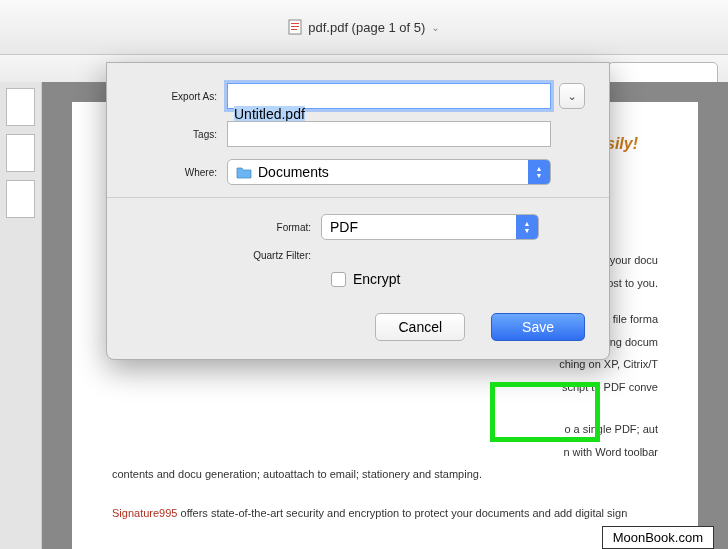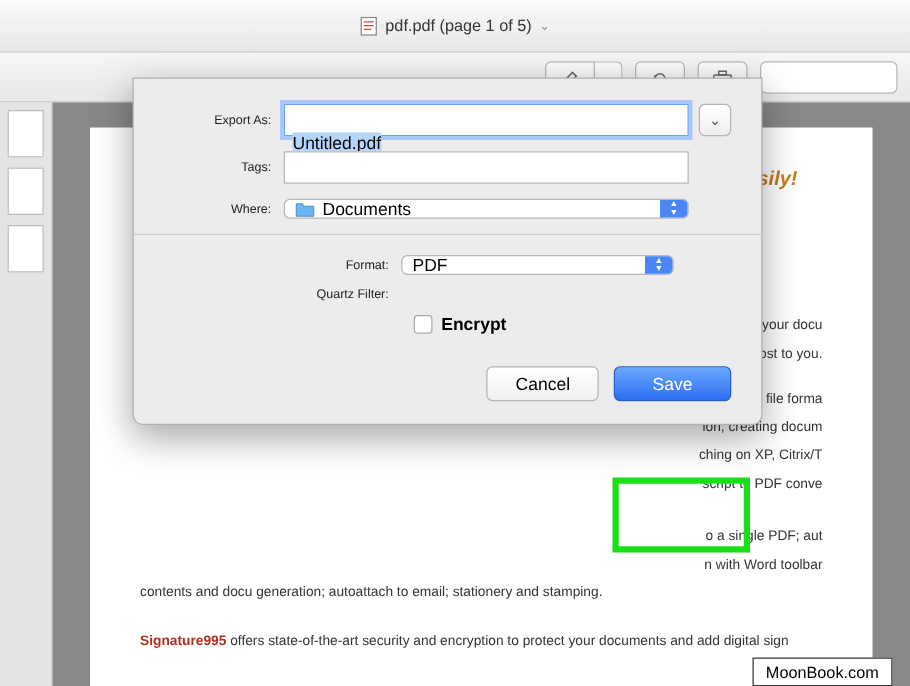--- a/index.html
+++ b/index.html
@@ -1,19 +1,19 @@
 <!DOCTYPE html>
 <html><head>
 <meta charset="utf-8">
 <style>
 * { margin: 0; padding: 0; box-sizing: border-box; font-family: -apple-system, "Helvetica Neue", Arial, sans-serif; }
 body { width: 728px; height: 549px; overflow: hidden; background: #f5f5f5; position: relative; }
 
 
-.titlebar { height: 42px; background: linear-gradient(#fafafa, #e8e8e8); border-bottom: 1px solid #c8c8c8; display: flex; align-items: center; justify-content: center; position: relative; }
+.titlebar { height: 55px; background: linear-gradient(#fafafa, #e8e8e8); border-bottom: 1px solid #c8c8c8; display: flex; align-items: center; justify-content: center; position: relative; }
 .titlebar .doc-icon { width: 14px; height: 16px; margin-right: 6px; }
 .titlebar .doc-title { font-size: 13px; color: #333; }
 .titlebar .chev { margin-left: 6px; color: #888; font-size: 10px; }
 
 
 .toolbar { height: 40px; background: linear-gradient(#f6f6f6, #e8e8e8); border-bottom: 1px solid #c0c0c0; display: flex; align-items: center; padding: 0 10px; gap: 10px; }
 .toolbar .spacer { flex: 1; }
 .tb-btn { height: 26px; min-width: 40px; border: 1px solid #b8b8b8; border-radius: 5px; background: linear-gradient(#fdfdfd, #ececec); display: flex; align-items: center; justify-content: center; color: #555; font-size: 13px; }
 .tb-seg { display: flex; }
 .tb-seg .tb-btn { border-radius: 0; }
@@ -22,48 +22,48 @@
 .tb-search { width: 110px; height: 26px; border: 1px solid #b8b8b8; border-radius: 5px; background: #fff; }
 
 
 .doc-bg { position: absolute; top: 82px; left: 0; right: 0; bottom: 0; display: flex; }
 .thumb-strip { width: 42px; background: #e4e4e4; border-right: 1px solid #ccc; padding: 6px; display: flex; flex-direction: column; gap: 8px; }
 .thumb { height: 38px; background: #fff; border: 1px solid #bbb; }
 .doc-main { flex: 1; background: #888; padding: 20px 30px; overflow: hidden; }
 .page { background: #fff; padding: 30px 40px; font-size: 11px; color: #333; line-height: 1.5; height: 600px; }
 .page h2 { color: #c87a1a; font-style: italic; font-size: 16px; margin-bottom: 40px; text-align: right; padding-right: 20px; }
 .page p { margin: 6px 0; }
-.page .red { color: #b03020; font-weight: bold; }
+.page .red { color: #b03020; font-weight: normal; }
 
 
 .sheet { position: absolute; top: 62px; left: 106px; width: 504px; background: #ececec; border: 1px solid #b0b0b0; border-radius: 0 0 8px 8px; box-shadow: 0 10px 30px rgba(0,0,0,0.35); padding: 20px 24px 18px 24px; }
 .row { display: flex; align-items: center; margin-bottom: 12px; }
 .row .lbl { width: 96px; text-align: right; padding-right: 10px; font-size: 10px; color: #222; }
 .row.fmt .lbl { width: 190px; }
 .textfield { flex: 1; height: 26px; border: 1px solid #b5b5b5; background: #fff; font-size: 14px; padding: 0 6px; display: flex; align-items: center; }
 .textfield.sel span { background: #b6d5fb; margin-top: 35px; }
 .textfield-wrap { display: flex; flex: 1; gap: 8px; align-items: center; }
 .disclose { width: 26px; height: 26px; border: 1px solid #b5b5b5; border-radius: 5px; background: linear-gradient(#fff,#eee); display: flex; align-items: center; justify-content: center; font-size: 11px; color: #444; }
 
-.popup { position: relative; flex: 1; height: 16px; border: 1px solid #b5b5b5; border-radius: 5px; background: #fff; display: flex; align-items: center; padding: 0 28px 0 8px; font-size: 14px; }
+.popup { position: relative; flex: 1; height: 26px; border: 1px solid #b5b5b5; border-radius: 5px; background: #fff; display: flex; align-items: center; padding: 0 28px 0 8px; font-size: 14px; }
 .popup .arrows { position: absolute; right: 0; top: 0; width: 22px; height: 100%; background: #4a86f7; border-radius: 0 4px 4px 0; display: flex; flex-direction: column; align-items: center; justify-content: center; font-size: 7px; color: #fff; line-height: 7px; }
 .popup.where { }
 .folder-icon { width: 16px; height: 13px; margin-right: 6px; }
 
 .divider { height: 1px; background: #cfcfcf; margin: 8px -24px 16px -24px; }
 
 .fmt-block { padding-left: 0; }
 .fmt-block .row { margin-bottom: 10px; }
 .fmt-block .popup { max-width: 218px; flex: none; width: 218px; }
 
-.check-row { display: flex; align-items: center; margin-left: 200px; margin-top: 4px; font-weight: bold; }
+.check-row { display: flex; align-items: center; margin-left: 200px; margin-top: 4px; }
 .checkbox { width: 15px; height: 15px; border: 1px solid #aaa; border-radius: 3px; background: #fff; margin-right: 7px; }
 .check-row span { font-size: 14px; }
 
-.btn-row { display: flex; justify-content: flex-end; gap: 12px; margin-top: 26px; }
+.btn-row { display: flex; justify-content: flex-end; gap: 26px; margin-top: 26px; }
 .mac-btn { height: 28px; padding: 0 22px; border: 1px solid #b5b5b5; border-radius: 5px; background: linear-gradient(#fff,#f0f0f0); font-size: 14px; display: flex; align-items: center; }
 .mac-btn.primary { background: linear-gradient(#6aa8ff,#2f6ef0); border-color: #2a5fd0; color: #fff; font-weight: 500; padding: 0 30px; }
 
 .highlight { position: absolute; border: 5px solid #17e017; pointer-events: none; }
 
 .watermark { position: absolute; right: 14px; bottom: 0; background: #fff; border: 1px solid #333; padding: 3px 10px; font-size: 13px; }
 </style>
 </head>
 <body>
 

